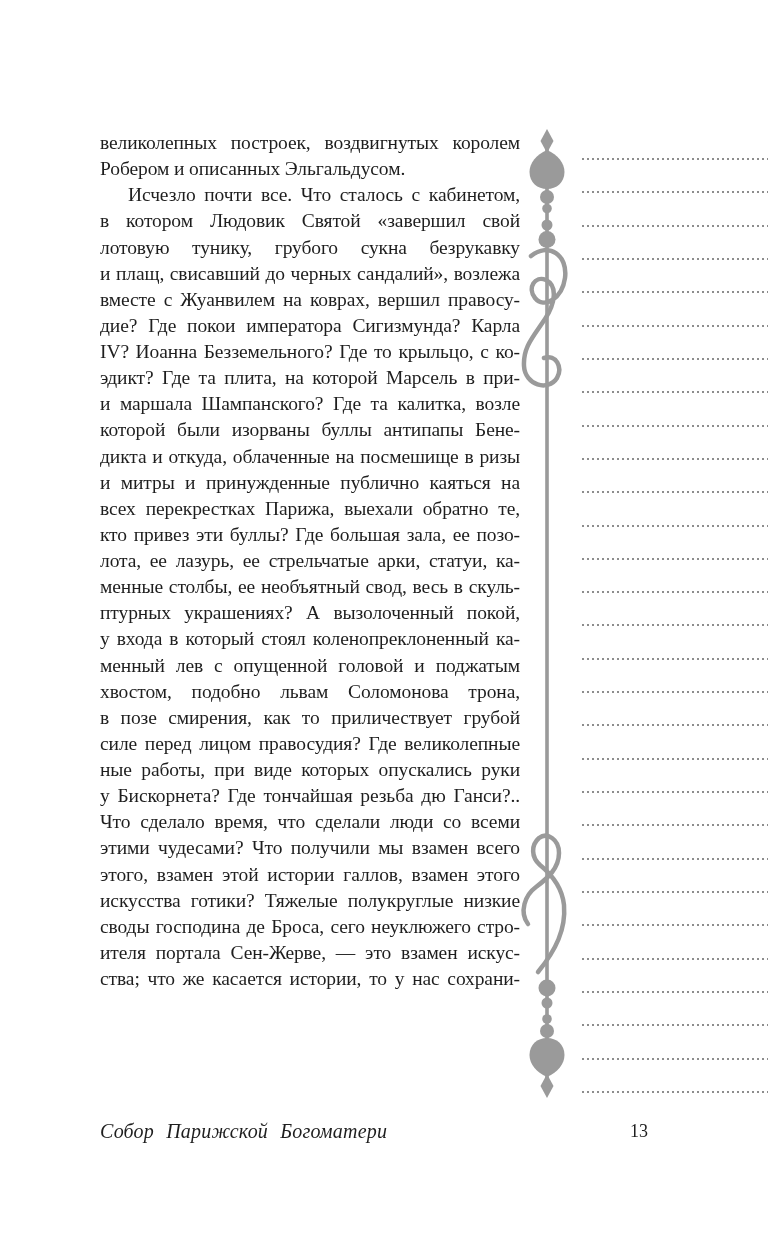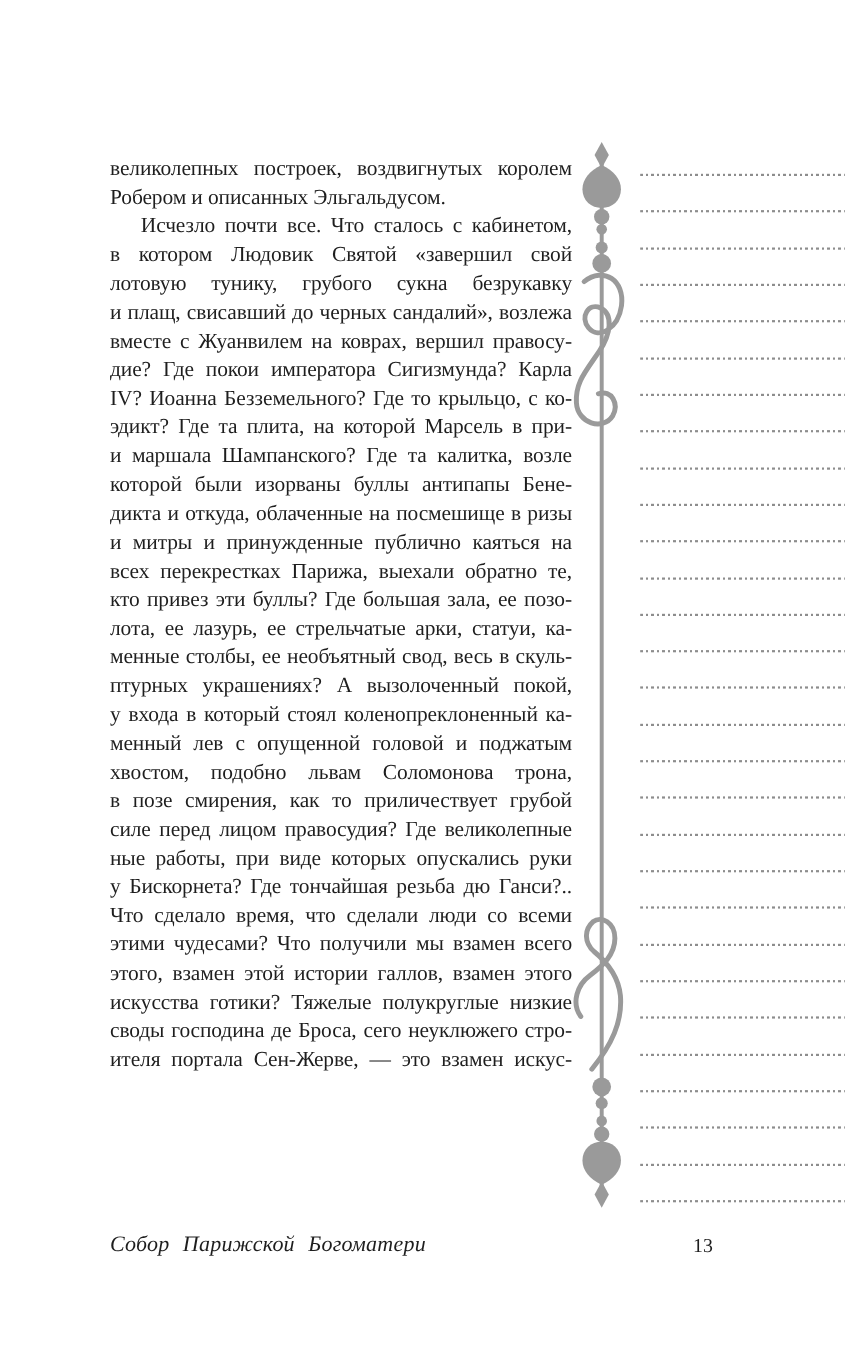--- a/index.html
+++ b/index.html
@@ -16,21 +16,21 @@
     overflow:hidden;
   }
   .page{
     position:relative;
     width:768px;height:1240px;
     background:var(--paper);
   }
   
   .text-column{
     position:absolute;
-    left:100px;top:141px;
+    left:100px;top:130px;
     width:420px;
     color:var(--ink);
     font-size:19.5px;
     line-height:26.14px;
     letter-spacing:-0.1px;
   }
   .text-line{
     height:26.14px;
     text-align:justify;
     text-align-last:justify;
@@ -62,21 +62,21 @@
     left:0;width:186px;height:2px;
     background:repeating-linear-gradient(to right, var(--rule) 0 2.5px, transparent 2.5px 5px);
   }
   
   .footer{
     position:absolute;
     left:100px;top:1120px;
     width:548px;
     display:flex;
     justify-content:space-between;
-    align-items:flex-end;
+    align-items:center;
     color:var(--ink);
   }
   .running-title{
     font-style:italic;
     font-size:20px;
     word-spacing:7px;
     letter-spacing:0.2px;
   }
   .page-number{
     font-size:18px;
@@ -114,20 +114,21 @@
       <div class="text-line">в позе смирения, как то приличествует грубой</div>
       <div class="text-line">силе перед лицом правосудия? Где великолепные</div>
       <div class="text-line">ные работы, при виде которых опускались руки</div>
       <div class="text-line">у Бискорнета? Где тончайшая резьба дю Ганси?..</div>
       <div class="text-line">Что сделало время, что сделали люди со всеми</div>
       <div class="text-line">этими чудесами? Что получили мы взамен всего</div>
       <div class="text-line">этого, взамен этой истории галлов, взамен этого</div>
       <div class="text-line">искусства готики? Тяжелые полукруглые низкие</div>
       <div class="text-line">своды господина де Броса, сего неуклюжего стро-</div>
       <div class="text-line">ителя портала Сен-Жерве, — это взамен искус-</div>
+      <div class="text-line">ства; что же касается истории, то у нас сохрани-</div>
     </div>
 
   <svg class="ornament" viewBox="0 0 58 975" xmlns="http://www.w3.org/2000/svg" aria-hidden="true">
     <g>
       <rect class="solid" x="27.2" y="14" width="3.6" height="941"></rect>
     </g>
     <g>
       <polygon class="solid" points="29,3 35.5,15 29,27 22.5,15"></polygon>
       <path class="solid" d="M29,24 C40,29 46.5,37 46.5,46 C46.5,56.5 38.5,63 29,63 C19.5,63 11.5,56.5 11.5,46 C11.5,37 18,29 29,24 Z"></path>
       <circle class="solid" cx="29" cy="71" r="7"></circle>

